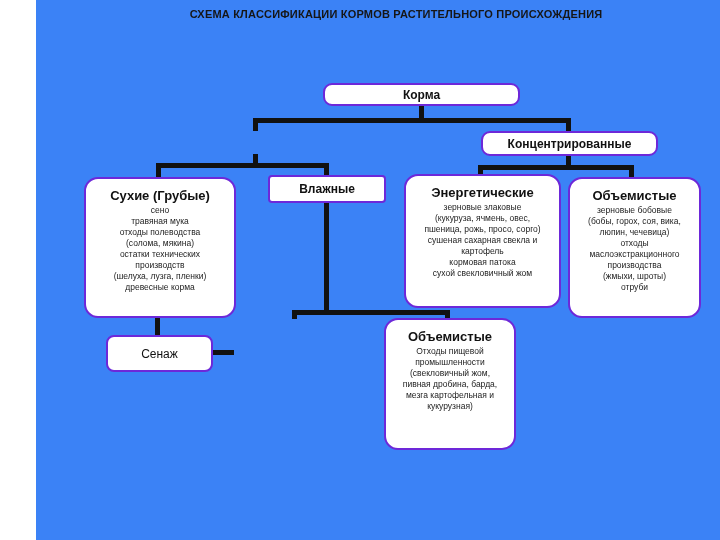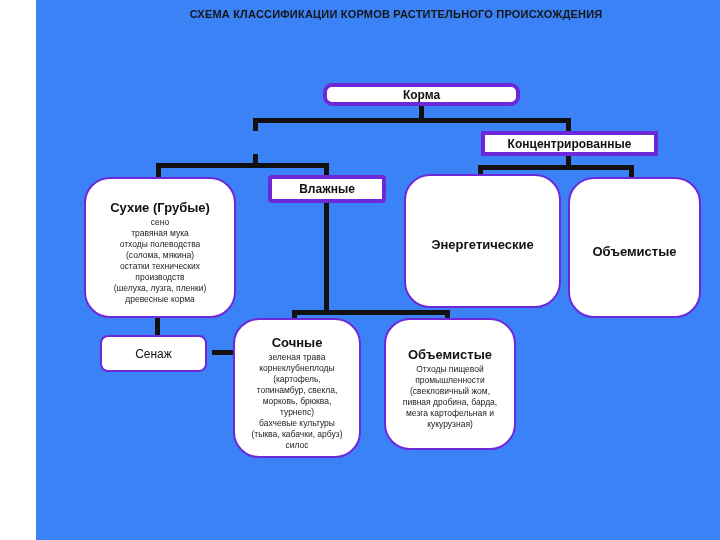--- a/index.html
+++ b/index.html
@@ -24,35 +24,35 @@
     text-align: center;
     font-size: 11px;
     font-weight: bold;
     letter-spacing: 0.2px;
     color: #161616;
   }
   .node {
     position: absolute;
     box-sizing: border-box;
     background: #ffffff;
-    border: 4px solid #6d28d9;
+    border: 2px solid #6d28d9;
     display: flex;
     flex-direction: column;
     align-items: center;
     justify-content: center;
     text-align: center;
   }
   .node.header {
     font-weight: bold;
     font-size: 12px;
   }
   .node.big {
     border-width: 2.5px;
-    border-radius: 26px;
-    justify-content: center;
+    border-radius: 14px;
+    justify-content: flex-start;
     padding-top: 9px;
   }
   .node-title {
     font-weight: bold;
     font-size: 13px;
     line-height: 15px;
     margin-bottom: 2px;
     white-space: nowrap;
   }
   .node-content {
@@ -93,60 +93,63 @@
   <div class="conn" style="left:256px; top:310px; width:5px; height:9px;"></div>
   <div class="conn" style="left:409px; top:310px; width:5px; height:9px;"></div>
 
   <div class="conn" style="left:119px; top:317px; width:5px; height:19px;"></div>
   <div class="conn" style="left:176px; top:350px; width:22px; height:5px;"></div>
 
   <div class="node header" style="left:287px; top:83px; width:197px; height:23px; border-radius:9px;">
     <span>Корма</span>
   </div>
 
-  <div class="node header" style="left:445px; top:131px; width:177px; height:25px; border-radius:1px;">
+  <div class="node header" style="left:445px; top:131px; width:177px; height:25px; border-radius:9px;">
     <span>Концентрированные</span>
   </div>
 
   <div class="node big" style="left:48px; top:177px; width:152px; height:141px;">
     <div class="node-title">Сухие (Грубые)</div>
     <div class="node-content">сено
 травяная мука
 отходы полеводства
 (солома, мякина)
 остатки технических
 производств
 (шелуха, лузга, пленки)
 древесные корма</div>
   </div>
   <div class="node header" style="left:232px; top:175px; width:118px; height:28px; border-radius:4px;">
     <span>Влажные</span>
   </div>
 
   <div class="node big" style="left:368px; top:174px; width:157px; height:134px;">
     <div class="node-title">Энергетические</div>
+    <div class="node-content">зерновые злаковые
+(кукуруза, ячмень, овес,
+пшеница, рожь, просо, сорго)
+сушеная сахарная свекла и
+картофель
+кормовая патока
+сухой свекловичный жом</div>
   </div>
   <div class="node big" style="left:532px; top:177px; width:133px; height:141px;">
     <div class="node-title">Объемистые</div>
+    <div class="node-content">зерновые бобовые
+(бобы, горох, соя, вика,
+люпин, чечевица)
+отходы
+маслоэкстракционного
+производства
+(жмыхи, шроты)
+отруби</div>
   </div>
 
-  <div class="node" style="left:64px; top:335px; width:107px; height:37px; border-radius:8px; border-width:2.5px; font-size:12px;">
+  <div class="node" style="left:70px; top:335px; width:107px; height:37px; border-radius:8px; border-width:2.5px; font-size:12px;">
     <span>Сенаж</span>
-  </div>
-  <div class="node big" style="left:197px; top:318px; width:128px; height:140px;">
-    <div class="node-title">Сочные</div>
-    <div class="node-content">зеленая трава
-корнеклубнеплоды
-(картофель,
-топинамбур, свекла,
-морковь, брюква,
-турнепс)
-бахчевые культуры
-(тыква, кабачки, арбуз)
-силос</div>
   </div>
   <div class="node big" style="left:348px; top:318px; width:132px; height:132px;">
     <div class="node-title">Объемистые</div>
     <div class="node-content">Отходы пищевой
 промышленности
 (свекловичный жом,
 пивная дробина, барда,
 мезга картофельная и
 кукурузная)</div>
   </div>

